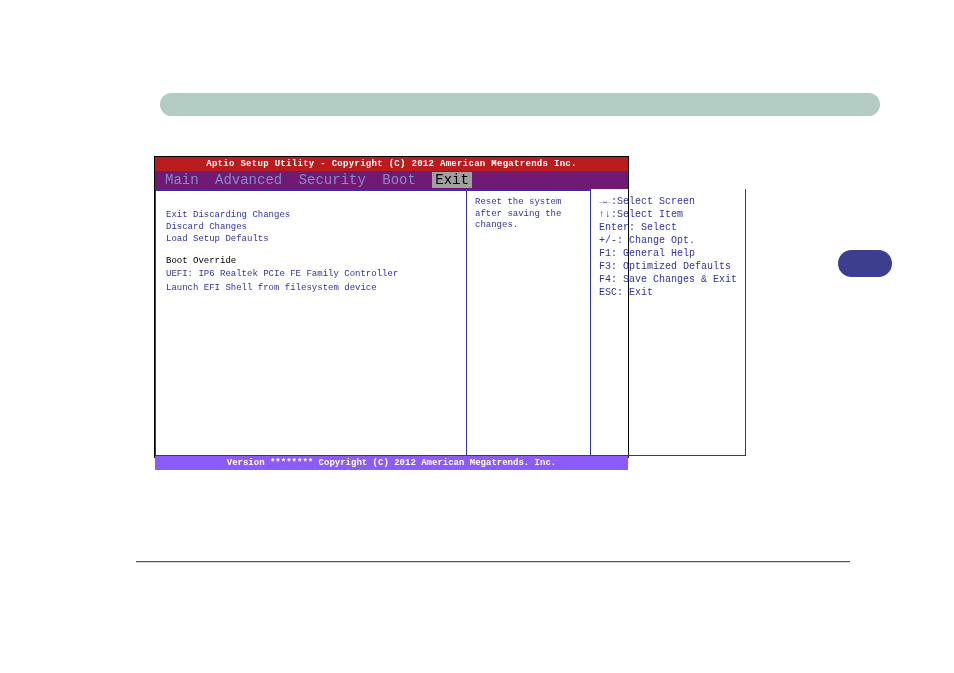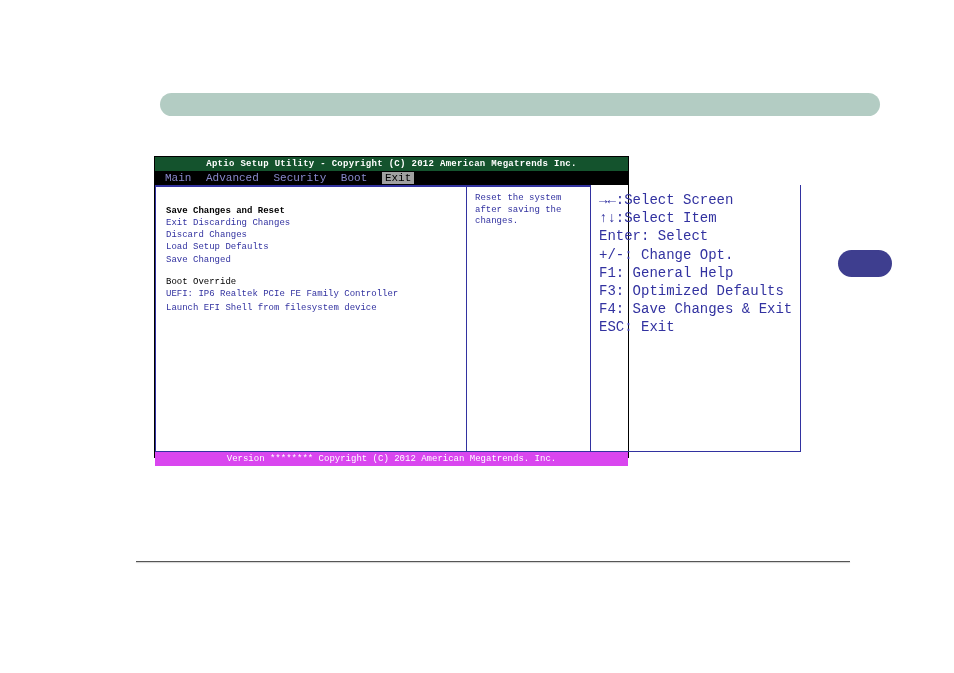--- a/index.html
+++ b/index.html
@@ -25,32 +25,32 @@
     }
     .bios-container {
       position: absolute;
       left: 154px;
       top: 156px;
       width: 475px;
       height: 302px;
       border: 1px solid #000;
     }
     .bios-title {
-      background: #14532d;
+      background: #b91c1c;
       color: #ffffff;
       text-align: center;
       font-size: 9px;
       font-weight: bold;
       padding: 2px 0;
       letter-spacing: 0.3px;
     }
     .bios-tabs {
-      background: #000000;
+      background: #701a75;
       padding: 1px 10px;
-      font-size: 11px;
+      font-size: 14px;
     }
     .tab {
       display: inline-block;
       margin-right: 8px;
       color: #8888cc;
     }
     .tab.active {
       background: #a0a0a0;
       color: #000000;
       padding: 0 3px;
@@ -82,41 +82,42 @@
       font-size: 9px;
       color: #3232a0;
       line-height: 1.3;
     }
     .bios-right-bottom {
       flex: 1;
       border: 1px solid #3232a0;
       border-top: none;
       border-left: none;
       padding: 6px 8px;
-      font-size: 14px;
+      font-size: 10px;
       color: #3232a0;
       line-height: 1.3;
     }
     .menu-item {
       color: #3232a0;
     }
     .menu-item.selected {
       color: #000000;
       font-weight: bold;
     }
     .section-label {
       color: #000000;
       margin-top: 10px;
     }
     .bios-footer {
-      background: #d946ef;
+      background: #8b5cf6;
       color: #ffffff;
       text-align: center;
       font-size: 9px;
       padding: 2px 0;
+      font-weight: bold;
     }
     .side-pill {
       position: absolute;
       left: 838px;
       top: 250px;
       width: 54px;
       height: 27px;
       background: #3e3e8f;
       border-radius: 14px;
     }
@@ -142,25 +143,23 @@
   <div class="bios-title">Aptio Setup Utility - Copyright (C) 2012 American Megatrends Inc.</div>
   <div class="bios-tabs">
     <span class="tab">Main</span>
     <span class="tab">Advanced</span>
     <span class="tab">Security</span>
     <span class="tab">Boot</span>
     <span class="tab active">Exit</span>
   </div>
   <div class="bios-body">
     <div class="bios-left">
-      <div class="menu-item selected">Save Changes and Reset</div>
       <div class="menu-item">Exit Discarding Changes</div>
       <div class="menu-item">Discard Changes</div>
       <div class="menu-item">Load Setup Defaults</div>
-      <div class="menu-item">Save Changed</div>
       <div class="section-label">Boot Override</div>
       <div class="menu-item">UEFI: IP6 Realtek PCIe FE Family Controller</div>
       <div class="menu-item" style="margin-top:2px">Launch EFI Shell from filesystem device</div>
     </div>
     <div class="bios-right">
       <div class="bios-right-top">Reset the system after saving the changes.</div>
       <div class="bios-right-bottom">
         <div class="right-help-line">→←:Select Screen</div>
         <div class="right-help-line">↑↓:Select Item</div>
         <div class="right-help-line">Enter: Select</div>

